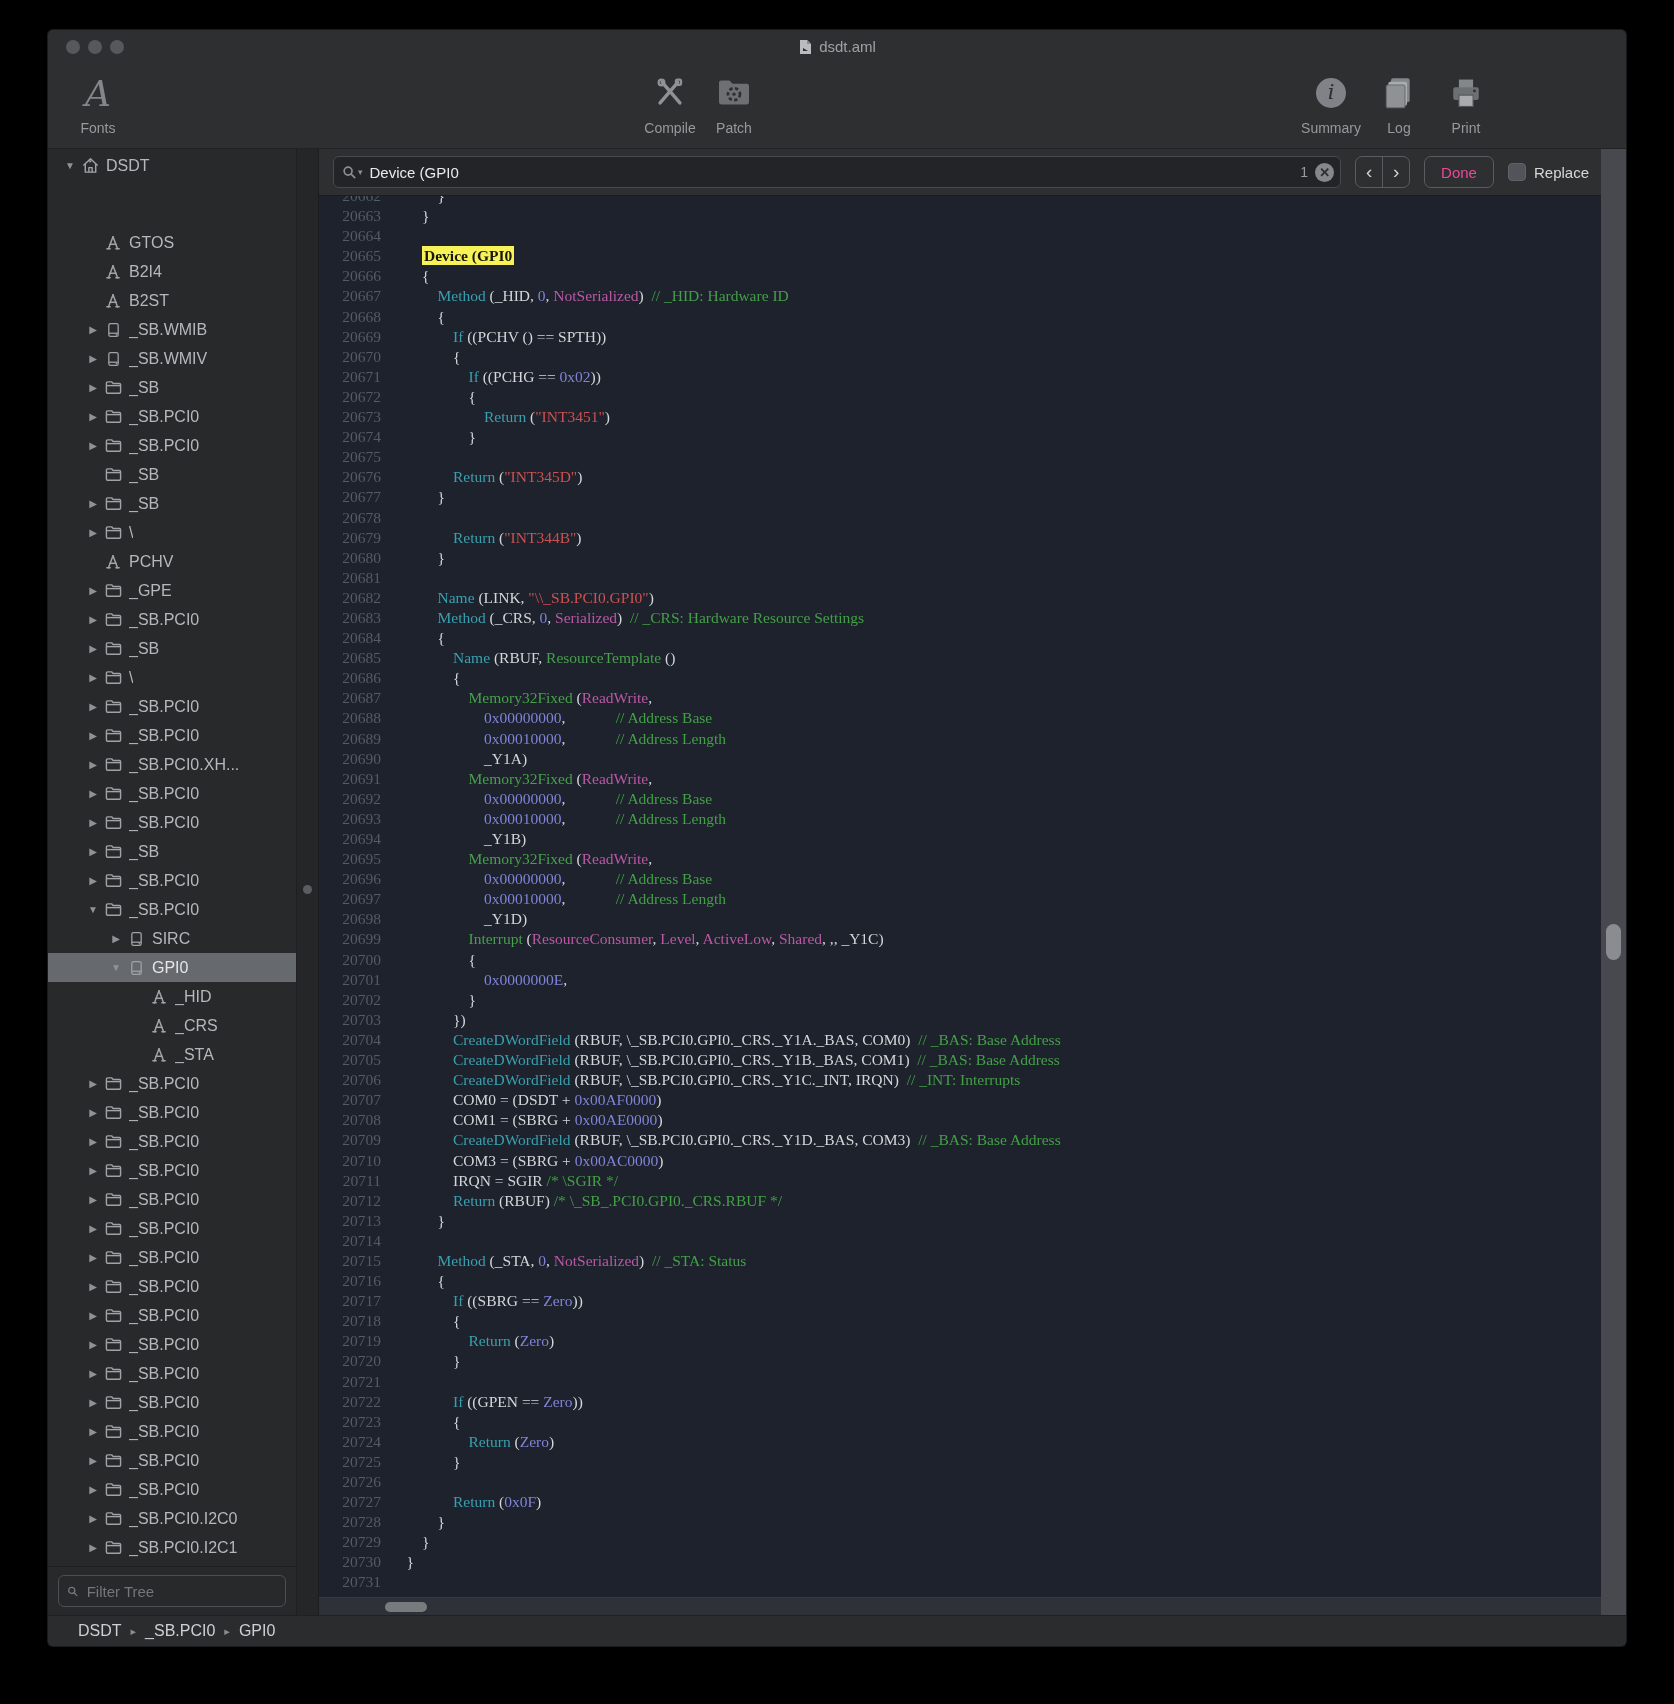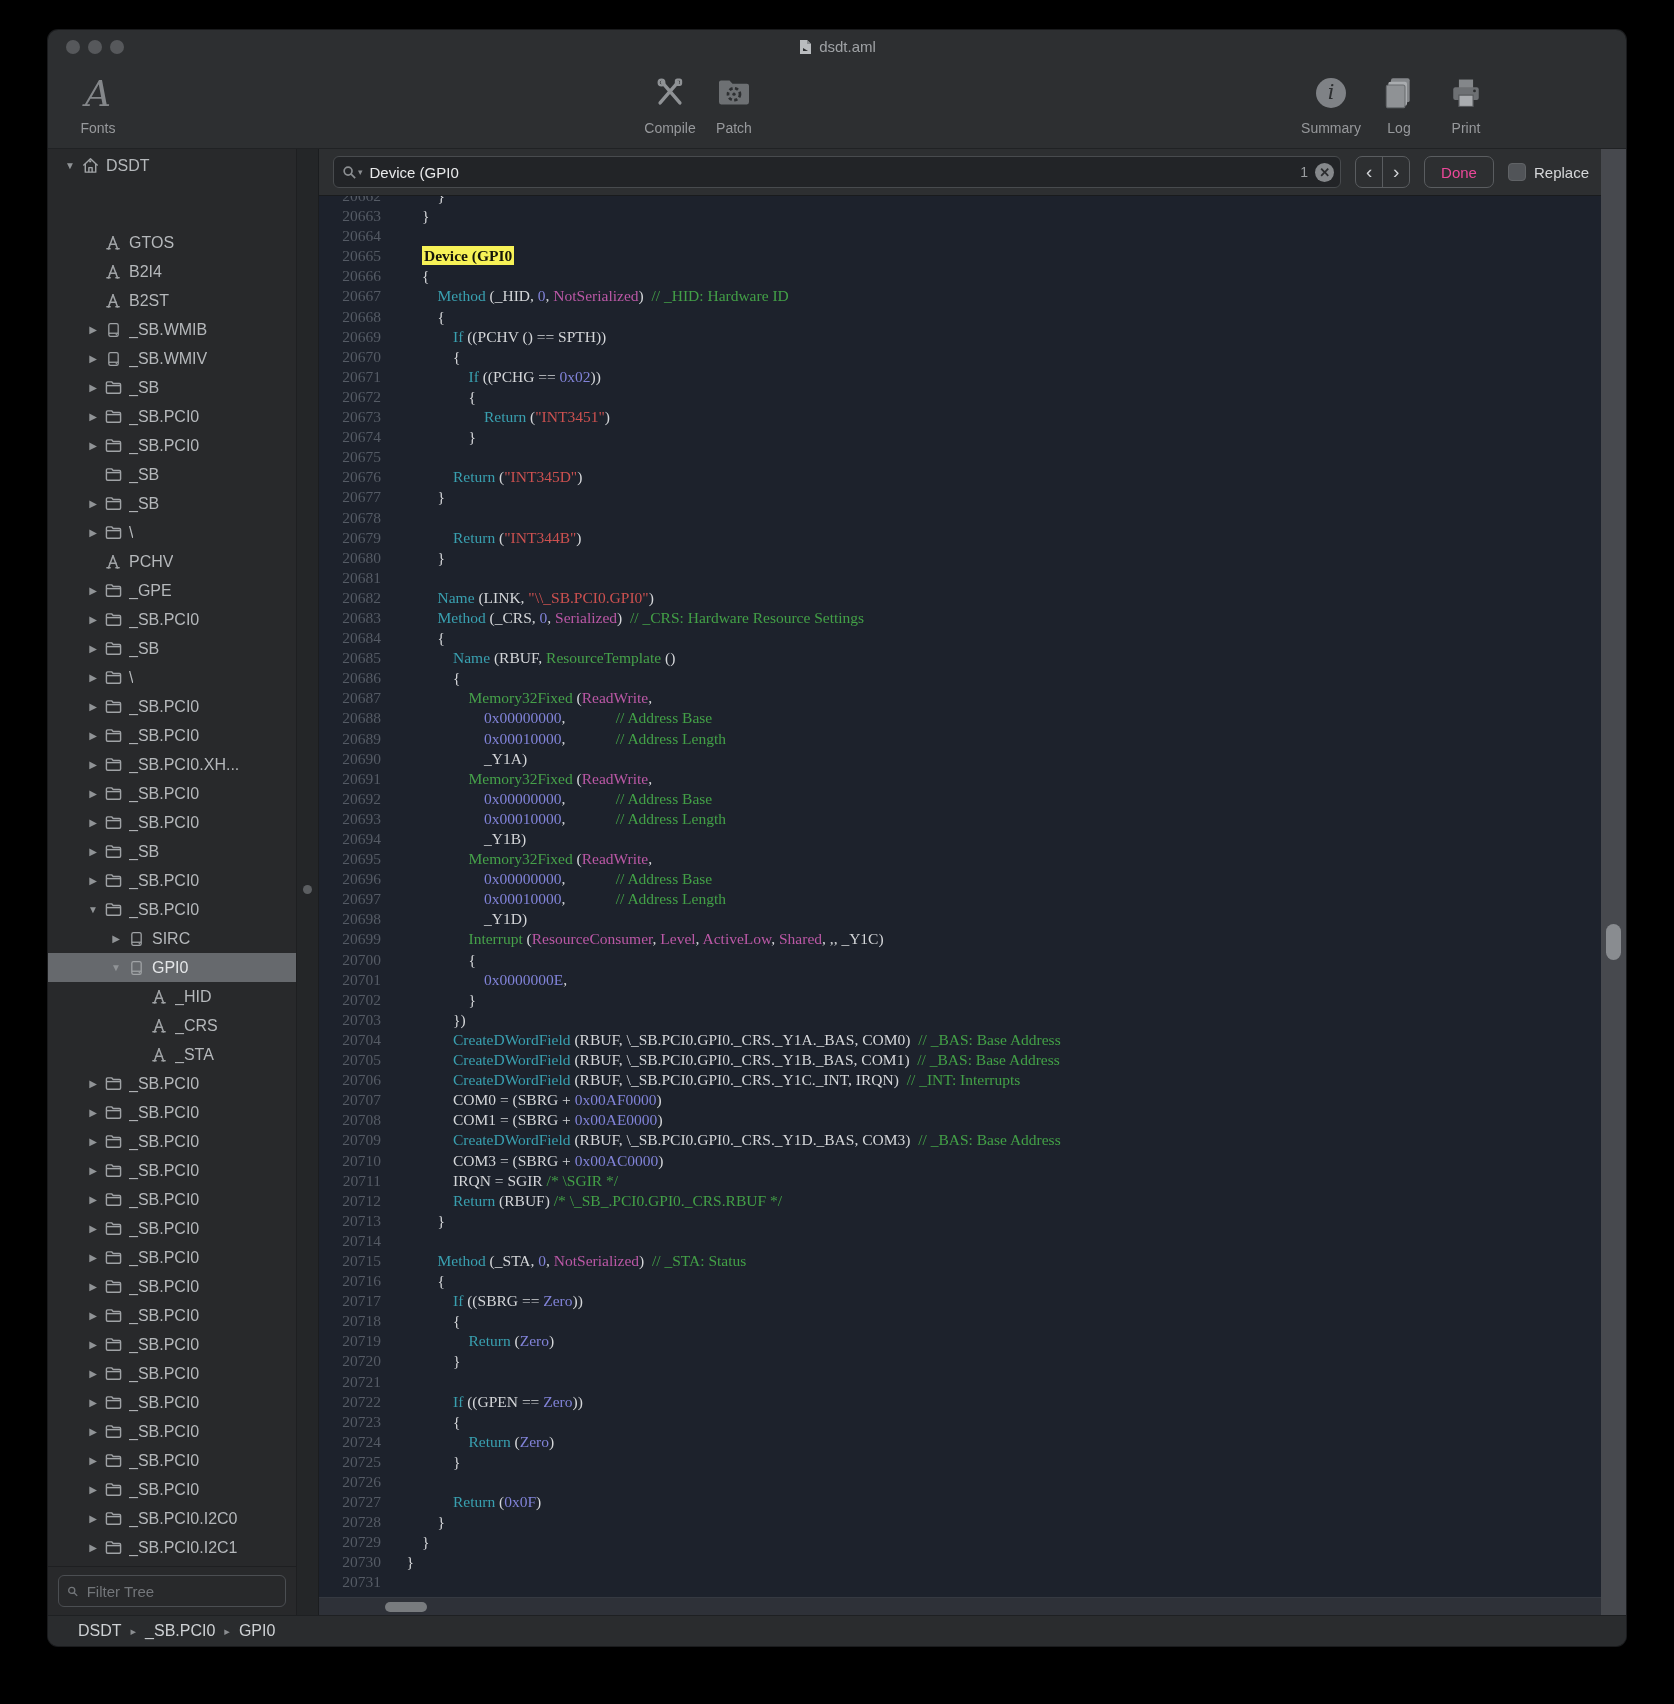--- a/index.html
+++ b/index.html
@@ -1,18 +1,18 @@
 <!DOCTYPE html>
 <html><head>
 <meta charset="utf-8">
 <style>
   html,body{margin:0;padding:0;background:#000;width:1674px;height:1704px;
     font-family:"Liberation Sans",sans-serif;-webkit-font-smoothing:antialiased;overflow:hidden;}
   .window{position:absolute;left:48px;top:30px;width:1578px;height:1616px;background:#2d2f31;
-    border-radius:10px;overflow:hidden;display:flex;flex-direction:column;box-shadow:0 0 0 1px #1a1b1d;}
+    border-radius:5px;overflow:hidden;display:flex;flex-direction:column;box-shadow:0 0 0 1px #1a1b1d;}
   
   .titlebar{height:34px;position:relative;flex:0 0 auto;}
   .traffic{position:absolute;top:10px;left:18px;display:flex;gap:8px;}
   .traffic span{width:14px;height:14px;border-radius:50%;background:#56585b;display:inline-block;}
   .wintitle{position:absolute;top:8px;left:0;right:0;text-align:center;color:#9fa2a5;font-size:15px;}
   .wintitle .docicon{display:inline-block;vertical-align:-3px;margin-right:6px;}
   
   .toolbar{height:84px;position:relative;flex:0 0 auto;border-bottom:1px solid #202224;}
   .tbitem{position:absolute;top:4px;text-align:center;color:#97999c;font-size:14px;}
   .tbicon{height:50px;display:flex;align-items:center;justify-content:center;color:#8f9295;}
@@ -749,21 +749,21 @@
             <div class="code-line"><span class="ln">20697</span><span class="lc"><span class="c-def">                        </span><span class="c-num">0x00010000</span><span class="c-def">,             </span><span class="c-com">// Address Length</span></span></div>
             <div class="code-line"><span class="ln">20698</span><span class="lc"><span class="c-def">                        _Y1D)</span></span></div>
             <div class="code-line"><span class="ln">20699</span><span class="lc"><span class="c-def">                    </span><span class="c-grn">Interrupt</span><span class="c-def"> (</span><span class="c-mag">ResourceConsumer</span><span class="c-def">, </span><span class="c-mag">Level</span><span class="c-def">, </span><span class="c-mag">ActiveLow</span><span class="c-def">, </span><span class="c-mag">Shared</span><span class="c-def">, ,, _Y1C)</span></span></div>
             <div class="code-line"><span class="ln">20700</span><span class="lc"><span class="c-def">                    {</span></span></div>
             <div class="code-line"><span class="ln">20701</span><span class="lc"><span class="c-def">                        </span><span class="c-num">0x0000000E</span><span class="c-def">,</span></span></div>
             <div class="code-line"><span class="ln">20702</span><span class="lc"><span class="c-def">                    }</span></span></div>
             <div class="code-line"><span class="ln">20703</span><span class="lc"><span class="c-def">                })</span></span></div>
             <div class="code-line"><span class="ln">20704</span><span class="lc"><span class="c-def">                </span><span class="c-kw">CreateDWordField</span><span class="c-def"> (RBUF, \_SB.PCI0.GPI0._CRS._Y1A._BAS, COM0)  </span><span class="c-com">// _BAS: Base Address</span></span></div>
             <div class="code-line"><span class="ln">20705</span><span class="lc"><span class="c-def">                </span><span class="c-kw">CreateDWordField</span><span class="c-def"> (RBUF, \_SB.PCI0.GPI0._CRS._Y1B._BAS, COM1)  </span><span class="c-com">// _BAS: Base Address</span></span></div>
             <div class="code-line"><span class="ln">20706</span><span class="lc"><span class="c-def">                </span><span class="c-kw">CreateDWordField</span><span class="c-def"> (RBUF, \_SB.PCI0.GPI0._CRS._Y1C._INT, IRQN)  </span><span class="c-com">// _INT: Interrupts</span></span></div>
-            <div class="code-line"><span class="ln">20707</span><span class="lc"><span class="c-def">                COM0 = (SBRG + </span><span class="c-num">0x00AF0000</span><span class="c-def">)</span></span></div>
+            <div class="code-line"><span class="ln">20707</span><span class="lc"><span class="c-def">                COM0 = (DSDT + </span><span class="c-num">0x00AF0000</span><span class="c-def">)</span></span></div>
             <div class="code-line"><span class="ln">20708</span><span class="lc"><span class="c-def">                COM1 = (SBRG + </span><span class="c-num">0x00AE0000</span><span class="c-def">)</span></span></div>
             <div class="code-line"><span class="ln">20709</span><span class="lc"><span class="c-def">                </span><span class="c-kw">CreateDWordField</span><span class="c-def"> (RBUF, \_SB.PCI0.GPI0._CRS._Y1D._BAS, COM3)  </span><span class="c-com">// _BAS: Base Address</span></span></div>
             <div class="code-line"><span class="ln">20710</span><span class="lc"><span class="c-def">                COM3 = (SBRG + </span><span class="c-num">0x00AC0000</span><span class="c-def">)</span></span></div>
             <div class="code-line"><span class="ln">20711</span><span class="lc"><span class="c-def">                IRQN = SGIR </span><span class="c-com">/* \SGIR */</span></span></div>
             <div class="code-line"><span class="ln">20712</span><span class="lc"><span class="c-def">                </span><span class="c-kw">Return</span><span class="c-def"> (RBUF) </span><span class="c-com">/* \_SB_.PCI0.GPI0._CRS.RBUF */</span></span></div>
             <div class="code-line"><span class="ln">20713</span><span class="lc"><span class="c-def">            }</span></span></div>
             <div class="code-line"><span class="ln">20714</span><span class="lc"></span></div>
             <div class="code-line"><span class="ln">20715</span><span class="lc"><span class="c-def">            </span><span class="c-kw">Method</span><span class="c-def"> (_STA, </span><span class="c-num">0</span><span class="c-def">, </span><span class="c-mag">NotSerialized</span><span class="c-def">)  </span><span class="c-com">// _STA: Status</span></span></div>
             <div class="code-line"><span class="ln">20716</span><span class="lc"><span class="c-def">            {</span></span></div>
             <div class="code-line"><span class="ln">20717</span><span class="lc"><span class="c-def">                </span><span class="c-kw">If</span><span class="c-def"> ((SBRG == </span><span class="c-num">Zero</span><span class="c-def">))</span></span></div>

